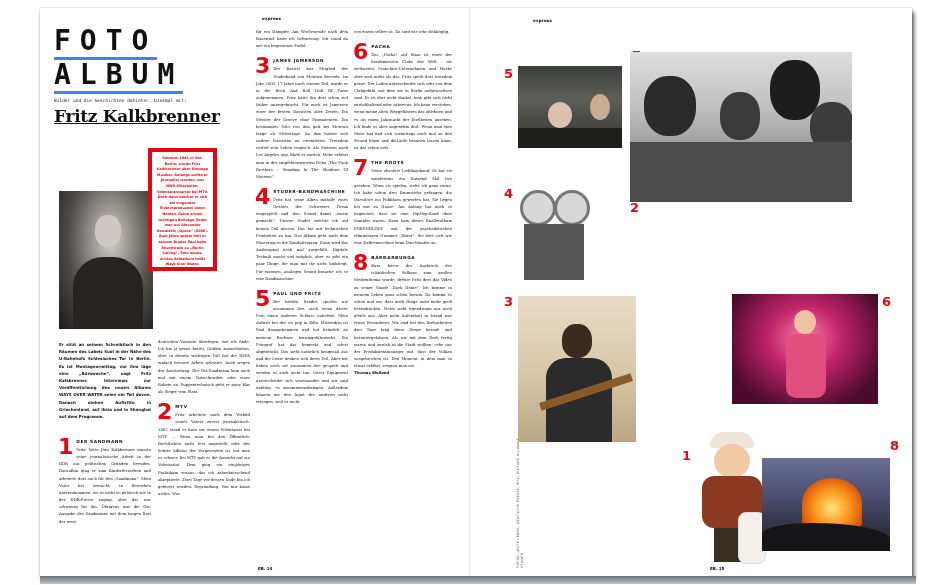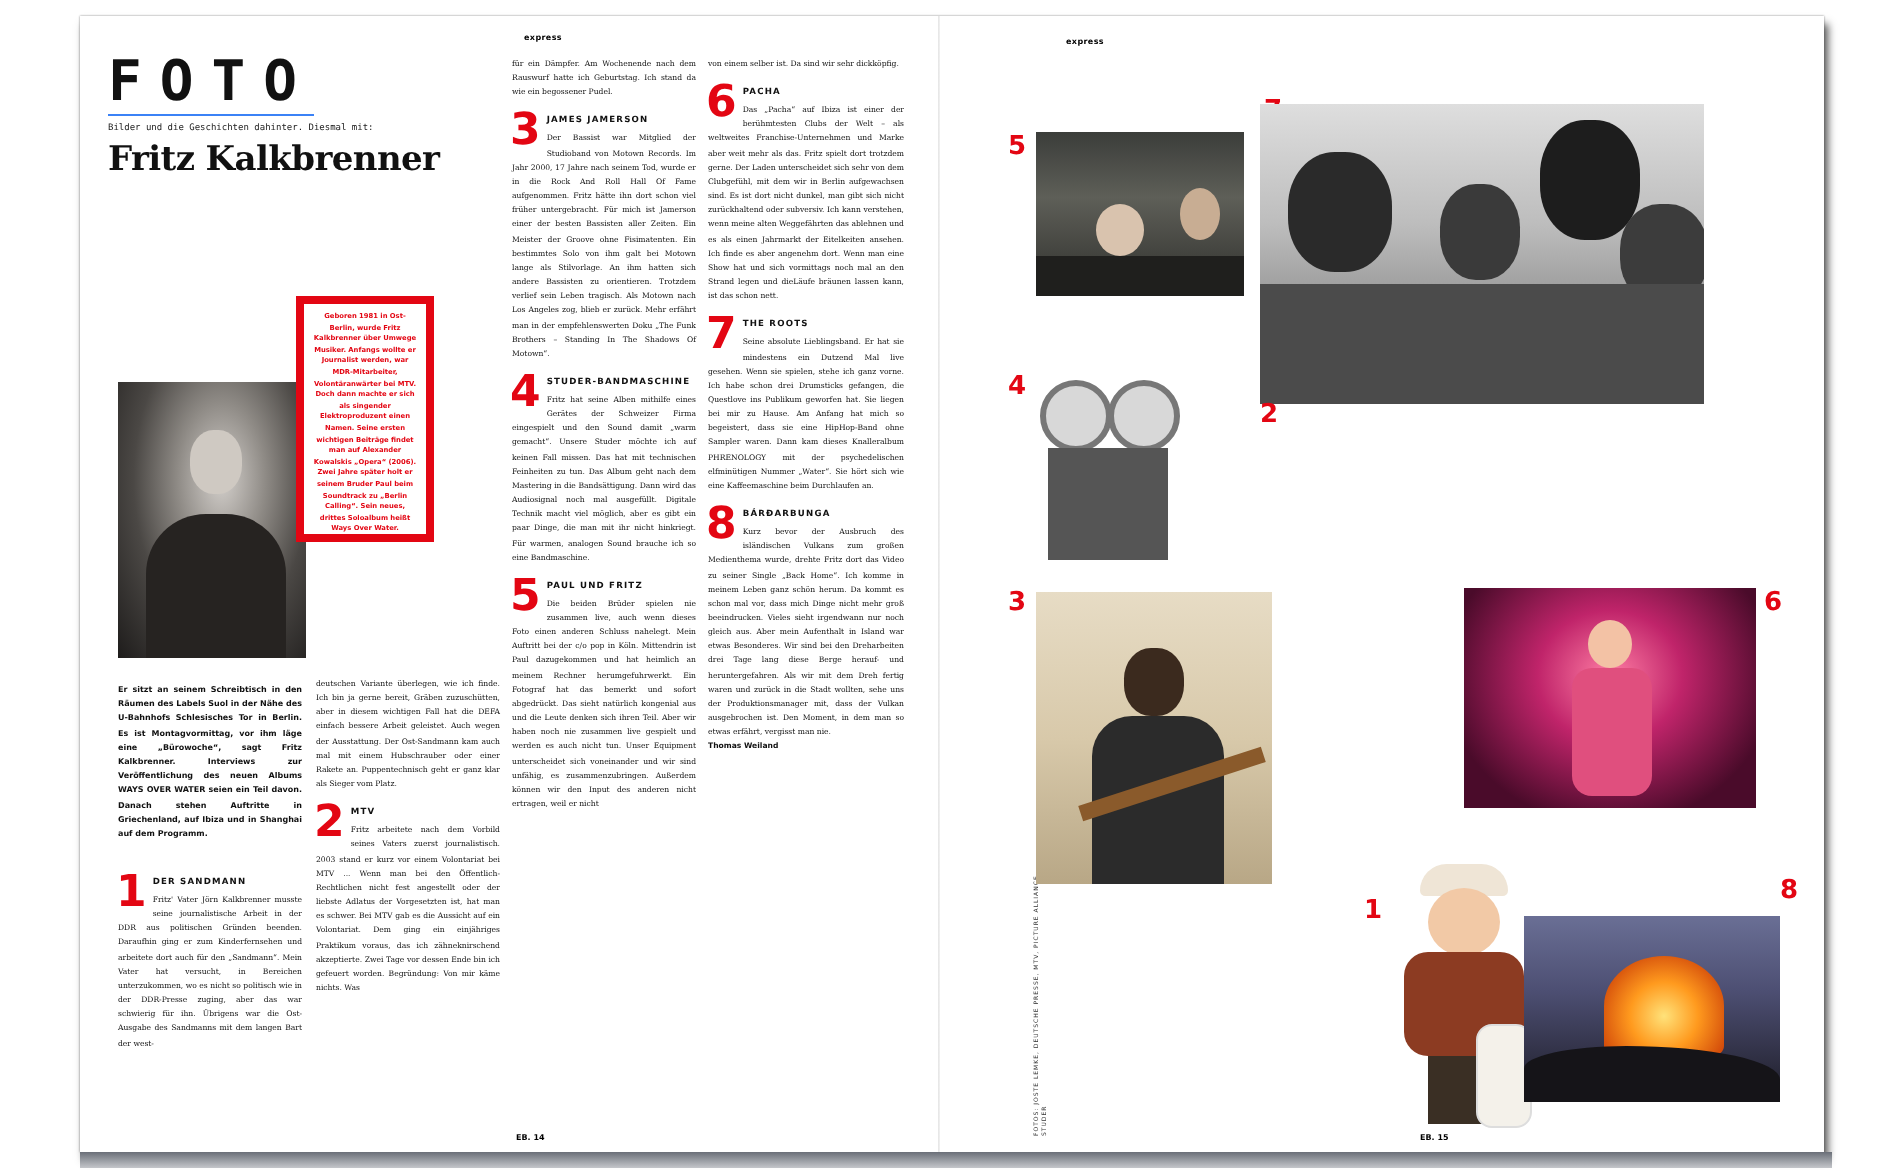--- a/index.html
+++ b/index.html
@@ -6,23 +6,23 @@
   body{width:940px;height:585px;background:#ffffff;position:relative;overflow:hidden;font-family:"DejaVu Serif",serif;}
   .spread{position:absolute;left:40px;top:8px;width:872px;height:568px;background:#fff;box-shadow:2px 4px 4px #555, 0 0 1px #888;}
   .spread:after{content:"";position:absolute;left:0;right:-4px;bottom:-8px;height:8px;background:linear-gradient(#6a6f78,#c4c6ca);}
   .page{position:absolute;top:0;height:568px;background:#fff;}
   .left{left:0;width:430px;}
   .right{left:430px;width:442px;}
   .gutter{position:absolute;left:429px;top:0;width:2px;height:568px;background:linear-gradient(90deg,#e4e4e4,#fff);}
   .running{position:absolute;font:bold 4px "DejaVu Sans",sans-serif;color:#000;letter-spacing:.2px;}
   .folio{position:absolute;font:bold 4px "DejaVu Sans",sans-serif;color:#000;}
   .title-block{position:absolute;left:14px;top:18px;width:185px;}
-  .ttl{font:700 28px "DejaVu Sans Mono",monospace;letter-spacing:9px;line-height:30px;color:#111;border-bottom:1px solid #3b82f6;display:inline-block;padding-bottom:1px;}
+  .ttl{font:700 28px "DejaVu Sans Mono",monospace;letter-spacing:9px;line-height:30px;color:#111;border-bottom:3px solid #3b82f6;display:inline-block;padding-bottom:1px;}
   .sub{font:4.5px "DejaVu Sans Mono",monospace;color:#222;margin-top:4px;line-height:6px;}
-  .name{font:700 17px "DejaVu Serif",serif;color:#111;margin-top:2px;letter-spacing:-.3px;}
+  .name{font:700 17px "DejaVu Serif",serif;color:#111;margin-top:2px;letter-spacing:-.3px;text-decoration:underline;}
   .portrait{position:absolute;left:19px;top:183px;width:94px;height:138px;background:radial-gradient(ellipse at 55% 35%,#d4d0cc 0%,#8f8b86 30%,#4b4845 60%,#1e1c1b 100%);}
   .portrait .face{position:absolute;left:36px;top:24px;width:26px;height:32px;border-radius:45%;background:#cfc9c2;}
   .portrait .body{position:absolute;left:14px;top:66px;width:70px;height:72px;border-radius:30px 30px 0 0;background:#262321;}
   .bio{position:absolute;left:108px;top:140px;width:69px;height:123px;border:4px solid #e30613;background:#fff;padding:4px;box-sizing:border-box;font:bold 3.4px "DejaVu Sans",sans-serif;color:#e30613;text-align:center;line-height:5.6px;}
   .intro{position:absolute;left:19px;top:333px;width:92px;font:bold 4px "DejaVu Sans",sans-serif;line-height:7.2px;color:#111;text-align:justify;}
   .col{position:absolute;font:3.8px "DejaVu Serif",serif;line-height:7.15px;color:#111;text-align:justify;}
   .sec{margin-top:8px;}
   .num{float:left;font:bold 22px "DejaVu Sans",sans-serif;color:#e30613;line-height:18px;margin:0 3px 0 -1px;}
   .head{font:bold 4.3px "DejaVu Sans",sans-serif;letter-spacing:.6px;display:block;line-height:8px;}
   .photo{position:absolute;overflow:hidden;}
@@ -33,20 +33,21 @@
 </head>
 <body>
 
 <div class="spread">
 
   <div class="page left">
     <div class="running" style="left:222px;top:8px;">express</div>
 
     <div class="title-block">
       <div class="ttl">FOTO</div><br>
+      <div class="ttl">ALBUM</div>
       <div class="sub">Bilder und die Geschichten dahinter. Diesmal mit:</div>
       <div class="name">Fritz Kalkbrenner</div>
     </div>
 
     <div class="portrait">
       <div class="face"></div>
       <div class="body"></div>
     </div>
 
     <div class="bio">Geboren 1981 in Ost-Berlin, wurde Fritz Kalkbrenner über Umwege Musiker. Anfangs wollte er Journalist werden, war MDR-Mitarbeiter, Volontäranwärter bei MTV. Doch dann machte er sich als singender Elektroproduzent einen Namen. Seine ersten wichtigen Beiträge findet man auf Alexander Kowalskis „Opera“ (2006). Zwei Jahre später holt er seinem Bruder Paul beim Soundtrack zu „Berlin Calling“. Sein neues, drittes Soloalbum heißt Ways Over Water.</div>

